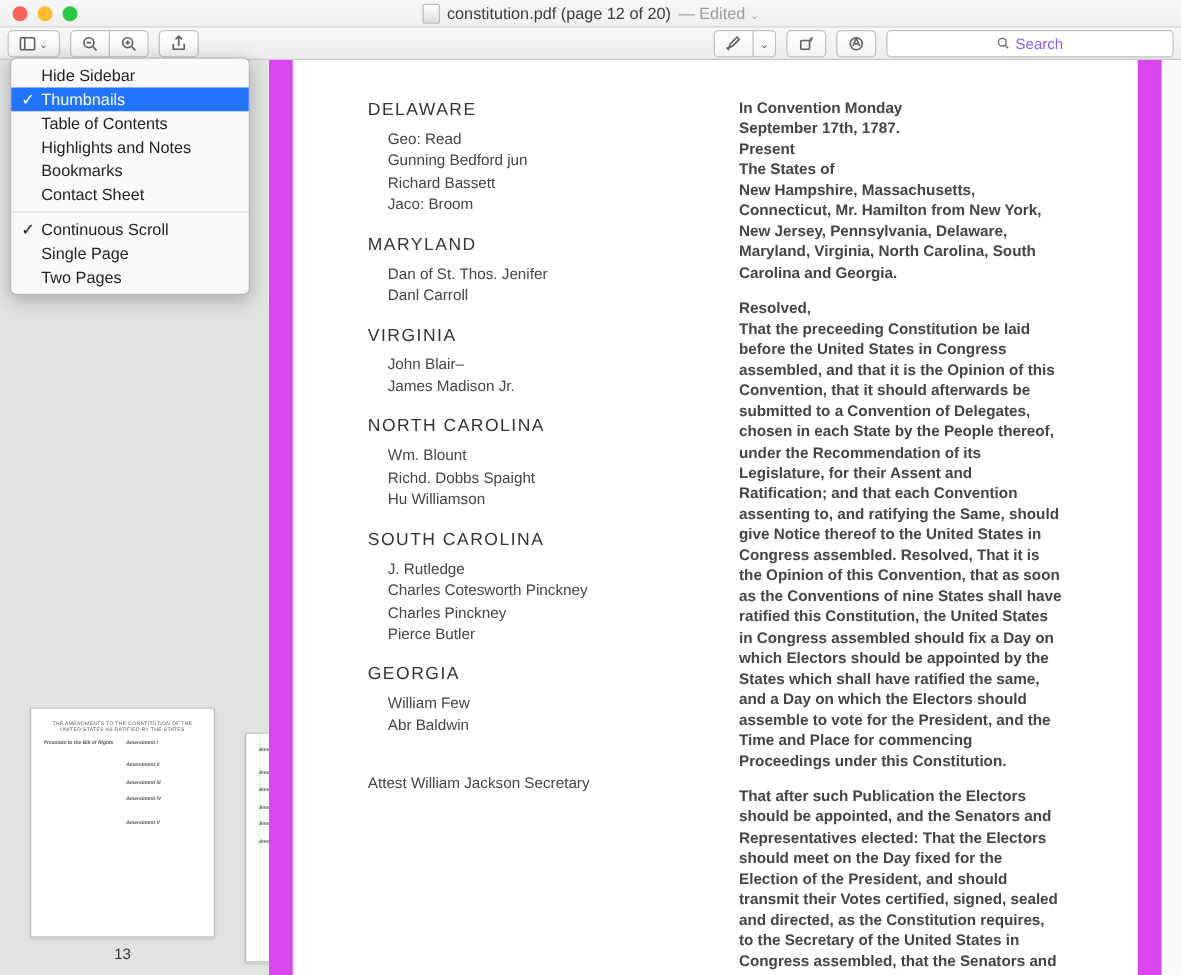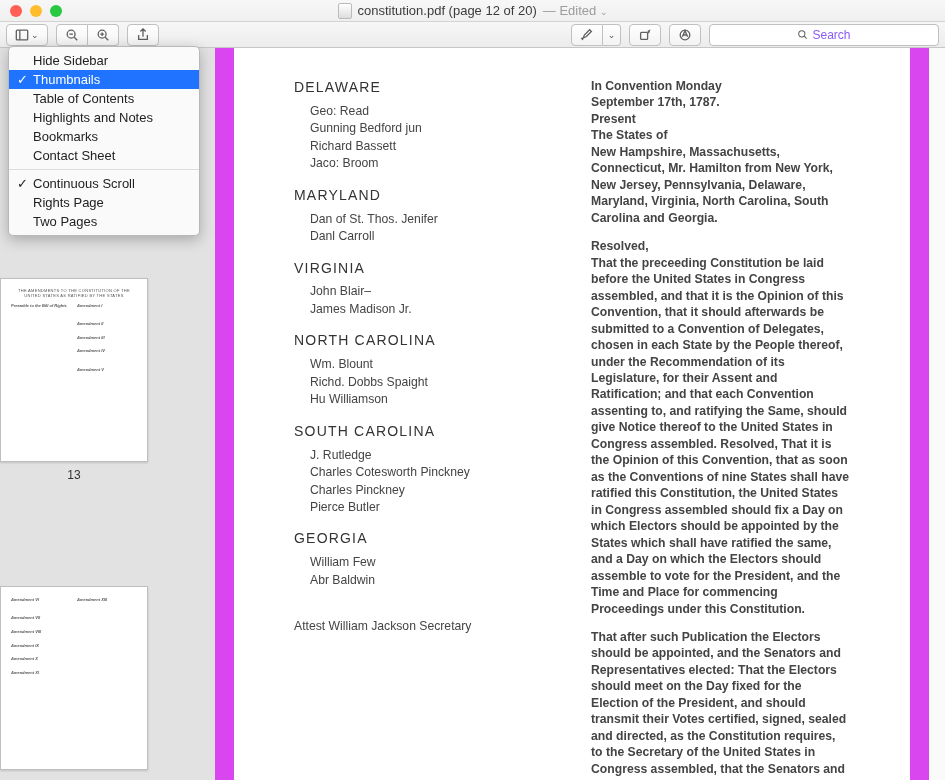--- a/index.html
+++ b/index.html
@@ -16,21 +16,21 @@
   .toolbar { height:26px; background:linear-gradient(#f7f7f7,#ececec); border-bottom:1px solid #c6c6c6; display:flex; align-items:center; padding:0 6px; gap:8px; }
   .tb-group { display:flex; gap:0; }
   .tb-btn { height:22px; min-width:30px; padding:0 8px; background:linear-gradient(#ffffff,#f3f3f3); border:1px solid #c0c0c0; border-radius:4px; display:flex; align-items:center; justify-content:center; font-size:12px; color:#555; }
   .tb-group .tb-btn { border-radius:0; }
   .tb-group .tb-btn:first-child { border-radius:4px 0 0 4px; }
   .tb-group .tb-btn:last-child { border-radius:0 4px 4px 0; border-left:none; }
   .spacer { flex:1; }
   .search { width:230px; height:22px; border:1px solid #c0c0c0; border-radius:4px; background:#fff; display:flex; align-items:center; justify-content:center; gap:4px; color:#8b5cf6; font-size:12px; }
 
   .content { display:flex; height:732px; }
-  .sidebar { width:215px; background:#e2e2e2; padding:18px 0 10px 0; display:flex; flex-direction:column; align-items:flex-start; gap:24px; overflow:hidden; }
+  .sidebar { width:215px; background:#e2e2e2; padding:18px 0 10px 0; display:flex; align-items:flex-end; gap:24px; overflow:hidden; }
 
   .menu { position:absolute; left:8px; top:46px; width:192px; background:#fafafa; border:1px solid #b8b8b8; border-radius:5px; box-shadow:0 4px 14px rgba(0,0,0,0.25); padding:4px 0; z-index:50; font-size:13px; }
   .menu-item { padding:2px 20px 2px 24px; position:relative; color:#222; }
   .menu-item.selected { background:#1f73ff; color:#fff; }
   .menu-item.check::before { content:"✓"; position:absolute; left:8px; }
   .menu-item.selected.check::before { color:#fff; }
   .menu-sep { height:1px; margin:4px 0; background:#ddd; }
 
   .thumb-group { display:flex; flex-direction:column; align-items:center; gap:6px; }
   .thumb-page { width:148px; background:#fff; border:1px solid #bfbfbf; box-shadow:0 1px 2px rgba(0,0,0,0.15); padding:10px 10px; font-size:4px; line-height:1.3; color:#555; overflow:hidden; }
@@ -256,15 +256,15 @@
 
 <div class="menu" id="view-menu">
     <div class="menu-item">Hide Sidebar</div>
     <div class="menu-item selected check">Thumbnails</div>
     <div class="menu-item">Table of Contents</div>
     <div class="menu-item">Highlights and Notes</div>
     <div class="menu-item">Bookmarks</div>
     <div class="menu-item">Contact Sheet</div>
     <div class="menu-sep"></div>
     <div class="menu-item check">Continuous Scroll</div>
-    <div class="menu-item">Rights Page</div>
+    <div class="menu-item">Single Page</div>
     <div class="menu-item">Two Pages</div>
   </div>
 
 </body></html>

